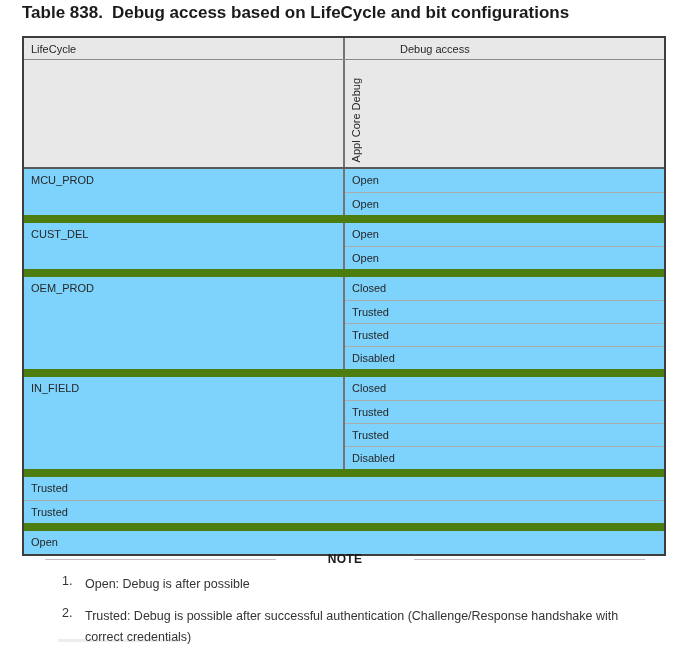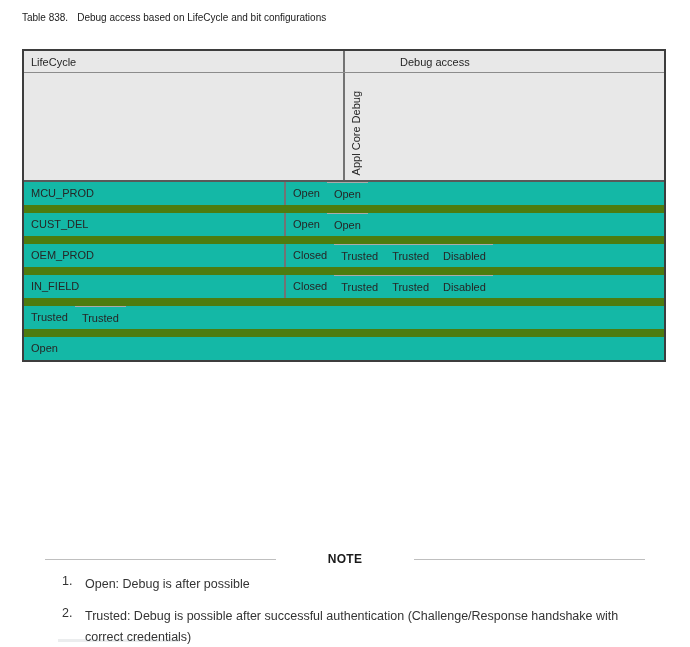--- a/index.html
+++ b/index.html
@@ -1,42 +1,42 @@
 <!DOCTYPE html>
 <html><head>
 <meta charset="utf-8">
 <style>
   html,body{margin:0;padding:0;background:#ffffff;}
   body{
     position:relative;width:690px;height:647px;overflow:hidden;
     font-family:"Liberation Sans", sans-serif;color:#262626;
   }
   
-  .table-title{position:absolute;left:22px;top:12px;font-size:10px;font-weight:normal;color:#1a1a1a;white-space:nowrap;}
+  .table-title{position:absolute;left:22px;top:3px;font-size:17px;font-weight:bold;color:#1a1a1a;white-space:nowrap;}
   .table-title .cap-label{margin-right:9px;}
   
   .dbg-table{
-    position:absolute;left:22px;top:49px;width:644px;box-sizing:border-box;
-    border:2px solid #3d3d3d;background:#14b8a6;font-size:11px;
+    position:absolute;left:22px;top:36px;width:644px;box-sizing:border-box;
+    border:2px solid #3d3d3d;background:#7dd3fc;font-size:11px;
   }
   .hdr-row{display:flex;background:#e8e8e8;border-bottom:1px solid #8c8c8c;}
   .hdr-row .c1{width:321px;box-sizing:border-box;border-right:2px solid #737373;padding:5px 7px 4px 7px;}
   .hdr-row .c2{flex:1;padding:5px 7px 4px 7px;margin-left:48px;}
   .subhdr-row{display:flex;background:#e8e8e8;height:107px;border-bottom:2px solid #595959;}
   .subhdr-row .c1{width:321px;box-sizing:border-box;border-right:2px solid #737373;}
   .subhdr-row .c2{flex:1;position:relative;}
   .vtext{
     position:absolute;left:5px;bottom:5px;
     writing-mode:vertical-rl;transform:rotate(180deg);
     font-size:11px;color:#262626;white-space:nowrap;
   }
   .grp{display:flex;border-top:8px solid #4d7c0f;}
   .grp:first-child{border-top:none;}
-  .grp .lc-cell{width:262px;box-sizing:border-box;border-right:2px solid #737373;padding:5px 7px;}
-  .grp .vals{flex:1;display:flex;flex-direction:row;}
+  .grp .lc-cell{width:321px;box-sizing:border-box;border-right:2px solid #737373;padding:5px 7px;}
+  .grp .vals{flex:1;display:flex;flex-direction:column;}
   .sub-cell{height:23px;box-sizing:border-box;padding:4px 7px 0 7px;line-height:15px;}
   .sub-cell + .sub-cell{border-top:1px solid #ababab;}
   
   .note-header{position:absolute;left:45px;top:552px;width:600px;display:flex;align-items:center;gap:40px;}
   .note-line{flex:1;height:1px;background:#bfbfbf;}
   .note-label{font-size:12px;font-weight:bold;color:#1a1a1a;padding:0 12px;letter-spacing:0.3px;}
   .note-list{position:absolute;left:62px;top:574px;width:570px;font-size:12.5px;color:#333333;}
   .note-item{display:flex;margin-bottom:11px;}
   .note-num{width:23px;flex:0 0 23px;}
   .note-body{width:545px;line-height:21px;}

